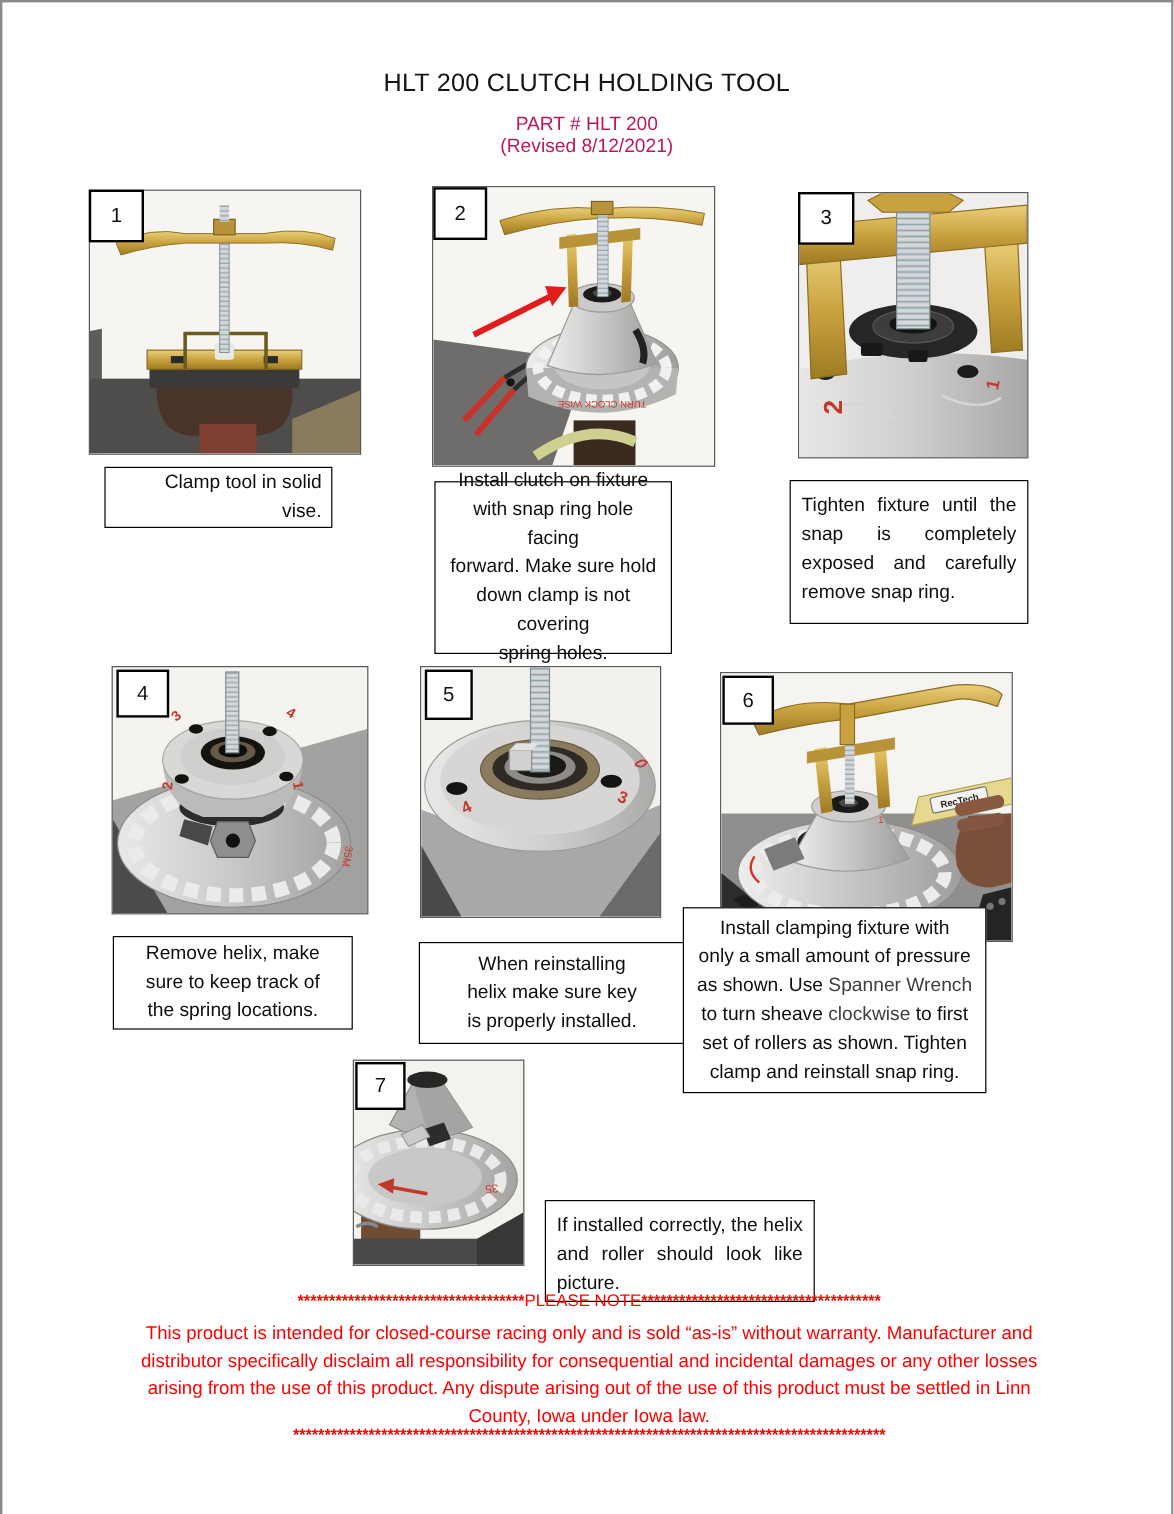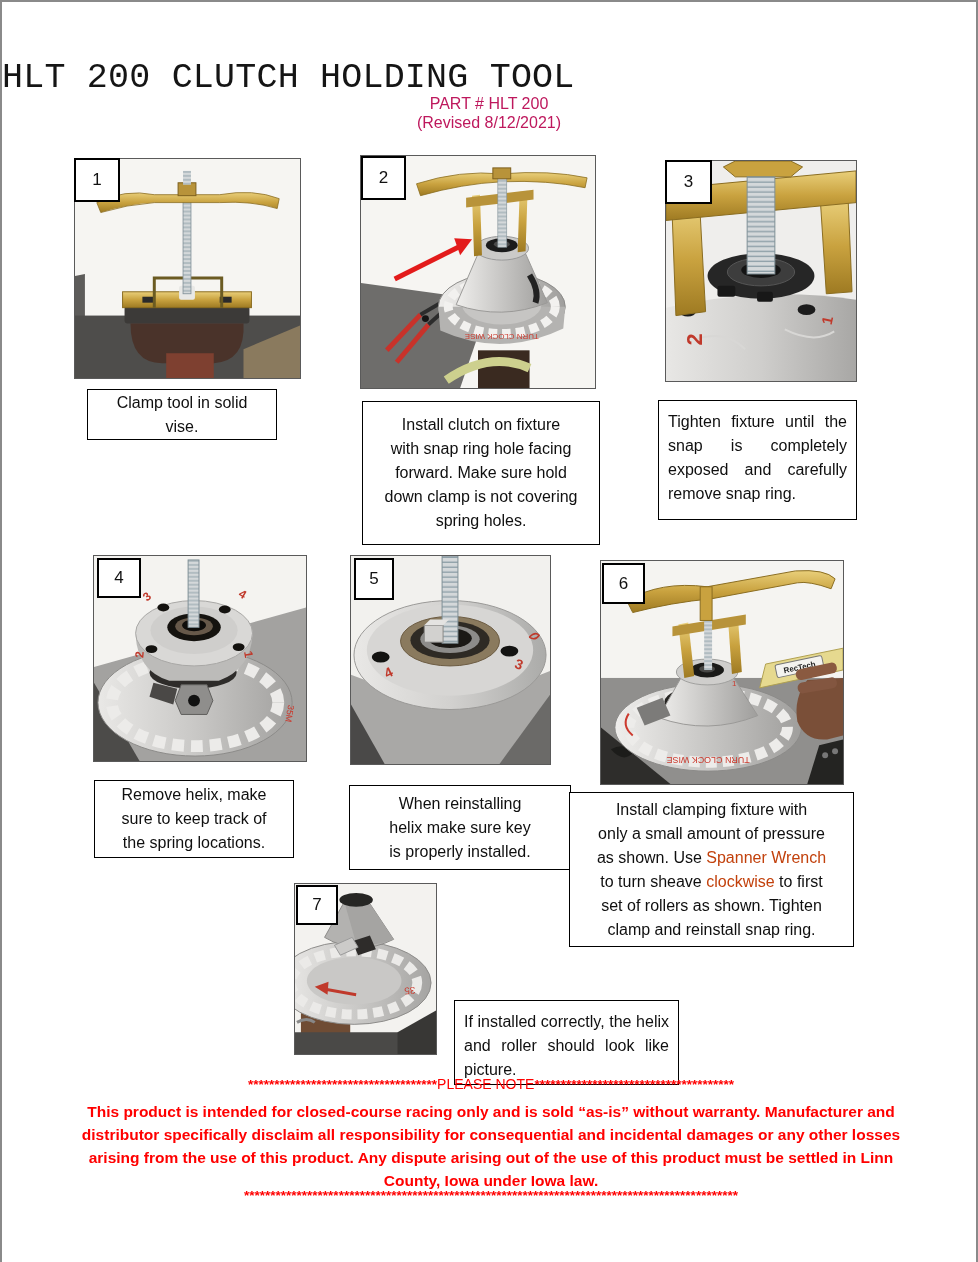--- a/index.html
+++ b/index.html
@@ -4,42 +4,42 @@
 <style>
   * { margin:0; padding:0; box-sizing:border-box; }
   html,body { background:#fff; }
   .page {
     position:relative; width:978px; height:1262px; background:#ffffff;
     font-family:"Liberation Sans", sans-serif; color:#111;
     border-left:2px solid #8a8a8a; border-top:2px solid #8a8a8a; border-right:2px solid #8a8a8a;
     overflow:hidden;
   }
   .abs { position:absolute; }
-  .page-title { width:100%; text-align:left; font-size:35px; letter-spacing:.2px; color:#151515;font-family:Liberation Mono, monospace; }
+  .page-title { width:100%; text-align:center; font-size:21px; letter-spacing:.2px; color:#151515; }
   .subline   { width:100%; text-align:center; font-size:16px; color:#be185d; }
   .photo { position:absolute; border:1px solid #5a5a5a; background:#eceae7; overflow:hidden; }
   .photo svg { display:block; width:100%; height:100%; }
   .stepnum {
     position:absolute; background:#fff; border:2px solid #000; z-index:3;
     display:flex; align-items:center; justify-content:center; font-size:17px; color:#111;
   }
   .caption {
     position:absolute; background:#fff; border:1.5px solid #000; color:#0f0f0f;
     display:flex; align-items:center; justify-content:center;
     font-size:16px; line-height:1.5; padding:4px 8px; text-align:center;
   }
   .caption .cap-text { white-space:pre-line; width:100%; }
   .caption.justify { display:block; text-align:justify; padding:9px 9px; }
   .caption.justify .cap-text { white-space:normal; }
-  .red { color:#c2410c;margin-top:20px; }
+  .red { color:#404040;margin-top:20px; }
   .notice { position:absolute; color:#ff0000; text-align:center; }
   .notice-head { width:100%; }
   .notice-head .stars { font-size:13.5px; font-weight:bold; letter-spacing:0; }
   .notice-head .please { font-size:14px; }
-  .notice-body { font-weight:bold; font-size:15.5px; line-height:23px; white-space:pre-line; }
+  .notice-body { font-weight:normal; font-size:15.5px; line-height:23px; white-space:pre-line; }
   .notice-foot { width:100%; font-size:13.5px; font-weight:bold; }
 </style>
 </head>
 <body>
 
 <div class="page">
 
   <div class="abs page-title" style="top:56px;">HLT 200 CLUTCH HOLDING TOOL</div>
   <div class="abs subline" style="top:93px;">PART # HLT 200</div>
   <div class="abs subline" style="top:112px;">(Revised 8/12/2021)</div>
@@ -71,21 +71,21 @@
       <rect x="105" y="128" width="16" height="14" rx="2" fill="#e8e8e6"></rect>
       <rect x="109" y="28" width="8" height="108" fill="url(#t1)" stroke="#7f8f96" stroke-width="0.8"></rect>
       <path d="M22,44 Q50,30 80,36 L146,36 Q180,30 206,40 L204,50 Q178,42 146,44 L80,44 Q52,46 26,54 Z" fill="url(#g1)" stroke="#8a6c20" stroke-width="0.8"></path>
       <rect x="104" y="24" width="18" height="13" fill="#b8933a" stroke="#7d5f1d"></rect>
       <rect x="109" y="12" width="8" height="14" fill="url(#t1)"></rect>
     </svg>
   </div>
   <div class="stepnum" style="left:72px; top:156px; width:46px; height:44px;">
       <span>1</span>
     </div>
-  <div class="caption" style="left:85px; top:387px; width:190px; height:51px;">
+  <div class="caption" style="left:85px; top:387px; width:190px; height:51px;text-align:right;">
       <span class="cap-text">Clamp tool in solid
 vise.</span>
     </div>
 
   <div class="photo" style="left:358px; top:153px; width:236px; height:234px;">
     <svg viewBox="0 0 236 234" preserveAspectRatio="none">
       <defs>
         <linearGradient id="s2" x1="0" y1="0" x2="1" y2="0">
             <stop offset="0" stop-color="#efeeec"></stop>
             <stop offset=".5" stop-color="#c7c6c4"></stop>
@@ -130,21 +130,21 @@
       <rect x="133" y="12" width="18" height="11" fill="#b8933a" stroke="#7d5f1d"></rect>
       <g>
         <line x1="34" y1="124" x2="98" y2="92" stroke="#e31b1b" stroke-width="5"></line>
         <polygon points="112,84 94,83 100,100" fill="#e31b1b"></polygon>
       </g>
     </svg>
   </div>
   <div class="stepnum" style="left:359px; top:154px; width:45px; height:44px;">
       <span>2</span>
     </div>
-  <div class="caption" style="left:360px; top:399px; width:238px; height:144px;">
+  <div class="caption" style="left:360px; top:399px; width:198px; height:144px;">
       <span class="cap-text">Install clutch on fixture
 with snap ring hole facing
 forward. Make sure hold
 down clamp is not covering
 spring holes.</span>
     </div>
 
   <div class="photo" style="left:663px; top:158px; width:192px; height:222px;">
     <svg viewBox="0 0 192 222" preserveAspectRatio="none">
       <defs>
@@ -331,21 +331,21 @@
         <rect x="198" y="120" width="40" height="11" rx="5" transform="rotate(-10 218 125)" fill="#835640"></rect>
         <polygon points="220,186 244,180 244,225 208,225" fill="#242422"></polygon>
         <circle cx="226" cy="196" r="3" fill="#777"></circle>
           <circle cx="236" cy="192" r="3" fill="#777"></circle>
       </g>
     </svg>
   </div>
   <div class="stepnum" style="left:600px; top:561px; width:43px; height:41px;">
       <span>6</span>
     </div>
-  <div class="caption" style="left:567px; top:790px; width:285px; height:155px;">
+  <div class="caption" style="left:567px; top:754px; width:253px; height:155px;">
       <span class="cap-text"><span>Install clamping fixture with
 only a small amount of pressure
 as shown. Use </span><span class="red">Spanner Wrench</span><span>
 to turn sheave </span><span class="red">clockwise</span><span> to first
 set of rollers as shown. Tighten
 clamp and reinstall snap ring.</span></span>
     </div>
 
   <div class="photo" style="left:292px; top:881px; width:143px; height:172px;">
     <svg viewBox="0 0 143 172" preserveAspectRatio="none">

